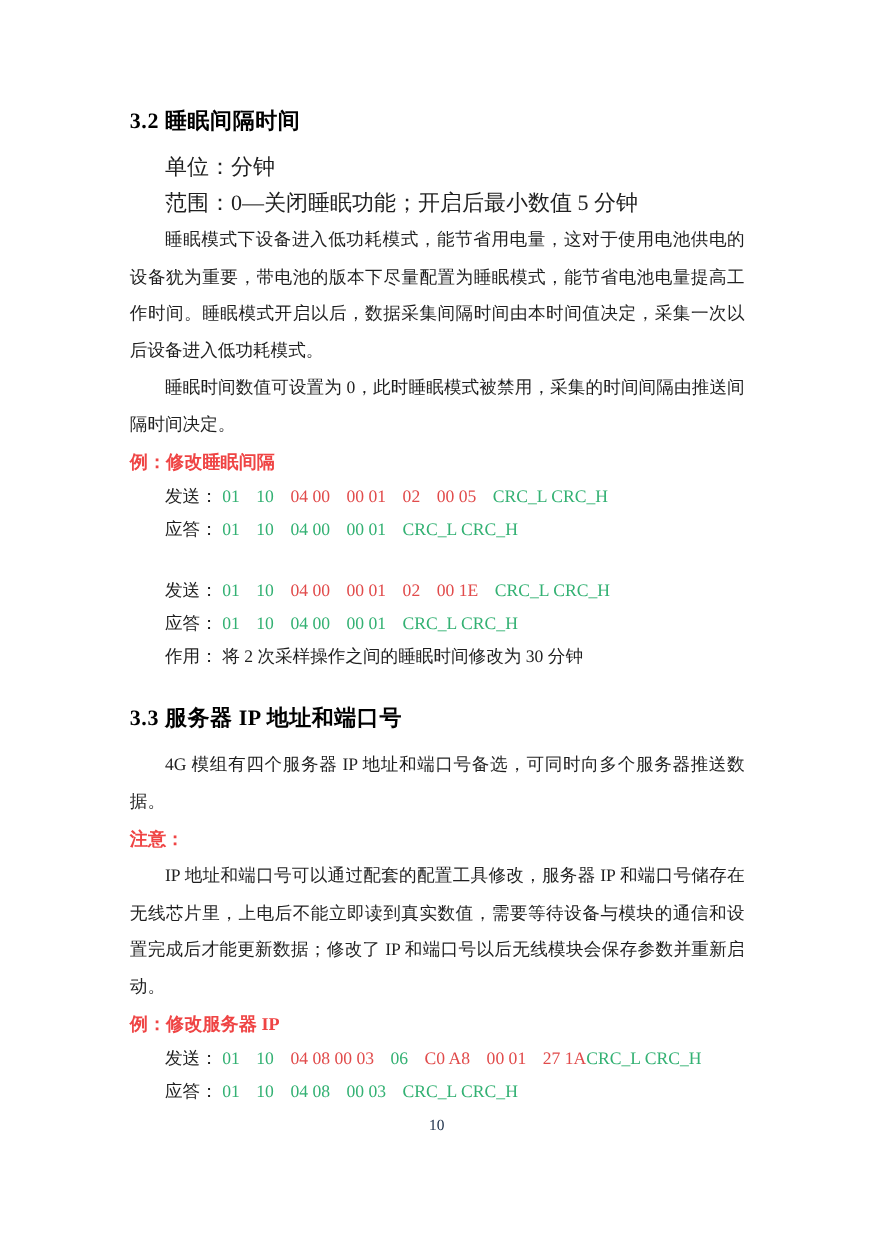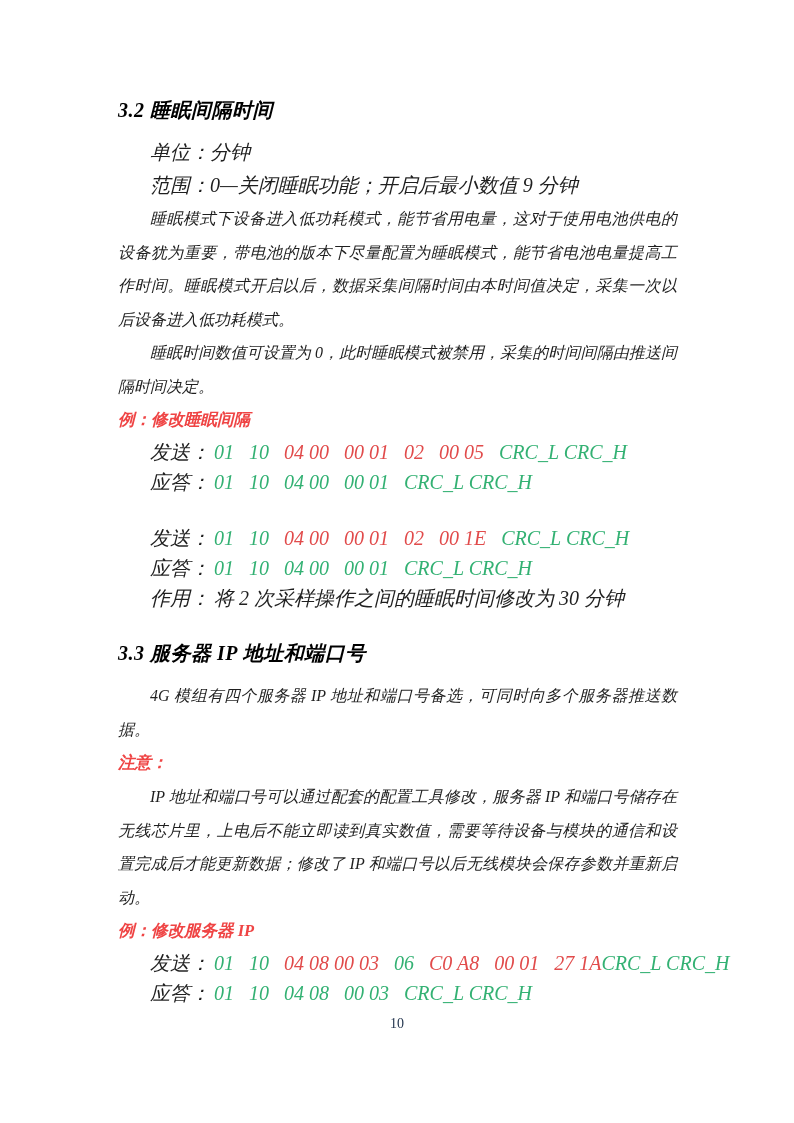--- a/index.html
+++ b/index.html
@@ -8,21 +8,20 @@
     width:794px;height:1123px;
     background:#ffffff;
     font-family:"Liberation Serif","DejaVu Serif",serif;
     color:#1f1f1f;
     overflow:hidden;
     box-sizing:border-box;
   }
   .content{
     padding:96px 117px 0 118px;
     box-sizing:border-box;
-    font-style:italic;
   }
   h2.sec-heading{
     font-size:20px;
     line-height:28px;
     font-weight:bold;
     color:#000;
     margin:0 0 12px 0;
     letter-spacing:0.5px;
   }
   h2.sec-heading.second{
@@ -42,21 +41,21 @@
   }
   .bold-label{
     font-size:16.5px;
     line-height:34px;
     font-weight:bold;
     color:#ef4444;
   }
   .hex-block{margin:0;}
   .hex-block.gap-top{margin-top:26px;}
   .hex-line{
-    font-size:20px;
+    font-size:16px;
     line-height:30px;
     padding-left:32px;
     white-space:nowrap;
   }
   .hx-label{color:#1f1f1f;margin-right:4px;}
   .seg{margin-right:15px;}
   .seg.tight{margin-right:0;}
   .seg:last-child{margin-right:0;}
   .c-g{color:#33b173;}
   .c-r{color:#e14b4b;}
@@ -72,21 +71,21 @@
 </style>
 </head>
 <body>
 
 <div class="page">
   <div class="content">
 
     <h2 class="sec-heading">3.2 睡眠间隔时间</h2>
 
     <p class="sub-line">单位：分钟</p>
-    <p class="sub-line">范围：0—关闭睡眠功能；开启后最小数值 9 分钟</p>
+    <p class="sub-line">范围：0—关闭睡眠功能；开启后最小数值 5 分钟</p>
 
     <p class="body-para">睡眠模式下设备进入低功耗模式，能节省用电量，这对于使用电池供电的设备犹为重要，带电池的版本下尽量配置为睡眠模式，能节省电池电量提高工作时间。睡眠模式开启以后，数据采集间隔时间由本时间值决定，采集一次以后设备进入低功耗模式。</p>
     <p class="body-para">睡眠时间数值可设置为 0，此时睡眠模式被禁用，采集的时间间隔由推送间隔时间决定。</p>
 
     <p class="bold-label">例：修改睡眠间隔</p>
 
     <div class="hex-block">
       <div class="hex-line"><span class="hx-label">发送：</span><span class="seg c-g">01</span><span class="seg c-g">10</span><span class="seg c-r">04 00</span><span class="seg c-r">00 01</span><span class="seg c-r">02</span><span class="seg c-r">00 05</span><span class="seg c-g">CRC_L CRC_H</span></div>
       <div class="hex-line"><span class="hx-label">应答：</span><span class="seg c-g">01</span><span class="seg c-g">10</span><span class="seg c-g">04 00</span><span class="seg c-g">00 01</span><span class="seg c-g">CRC_L CRC_H</span></div>
     </div>

